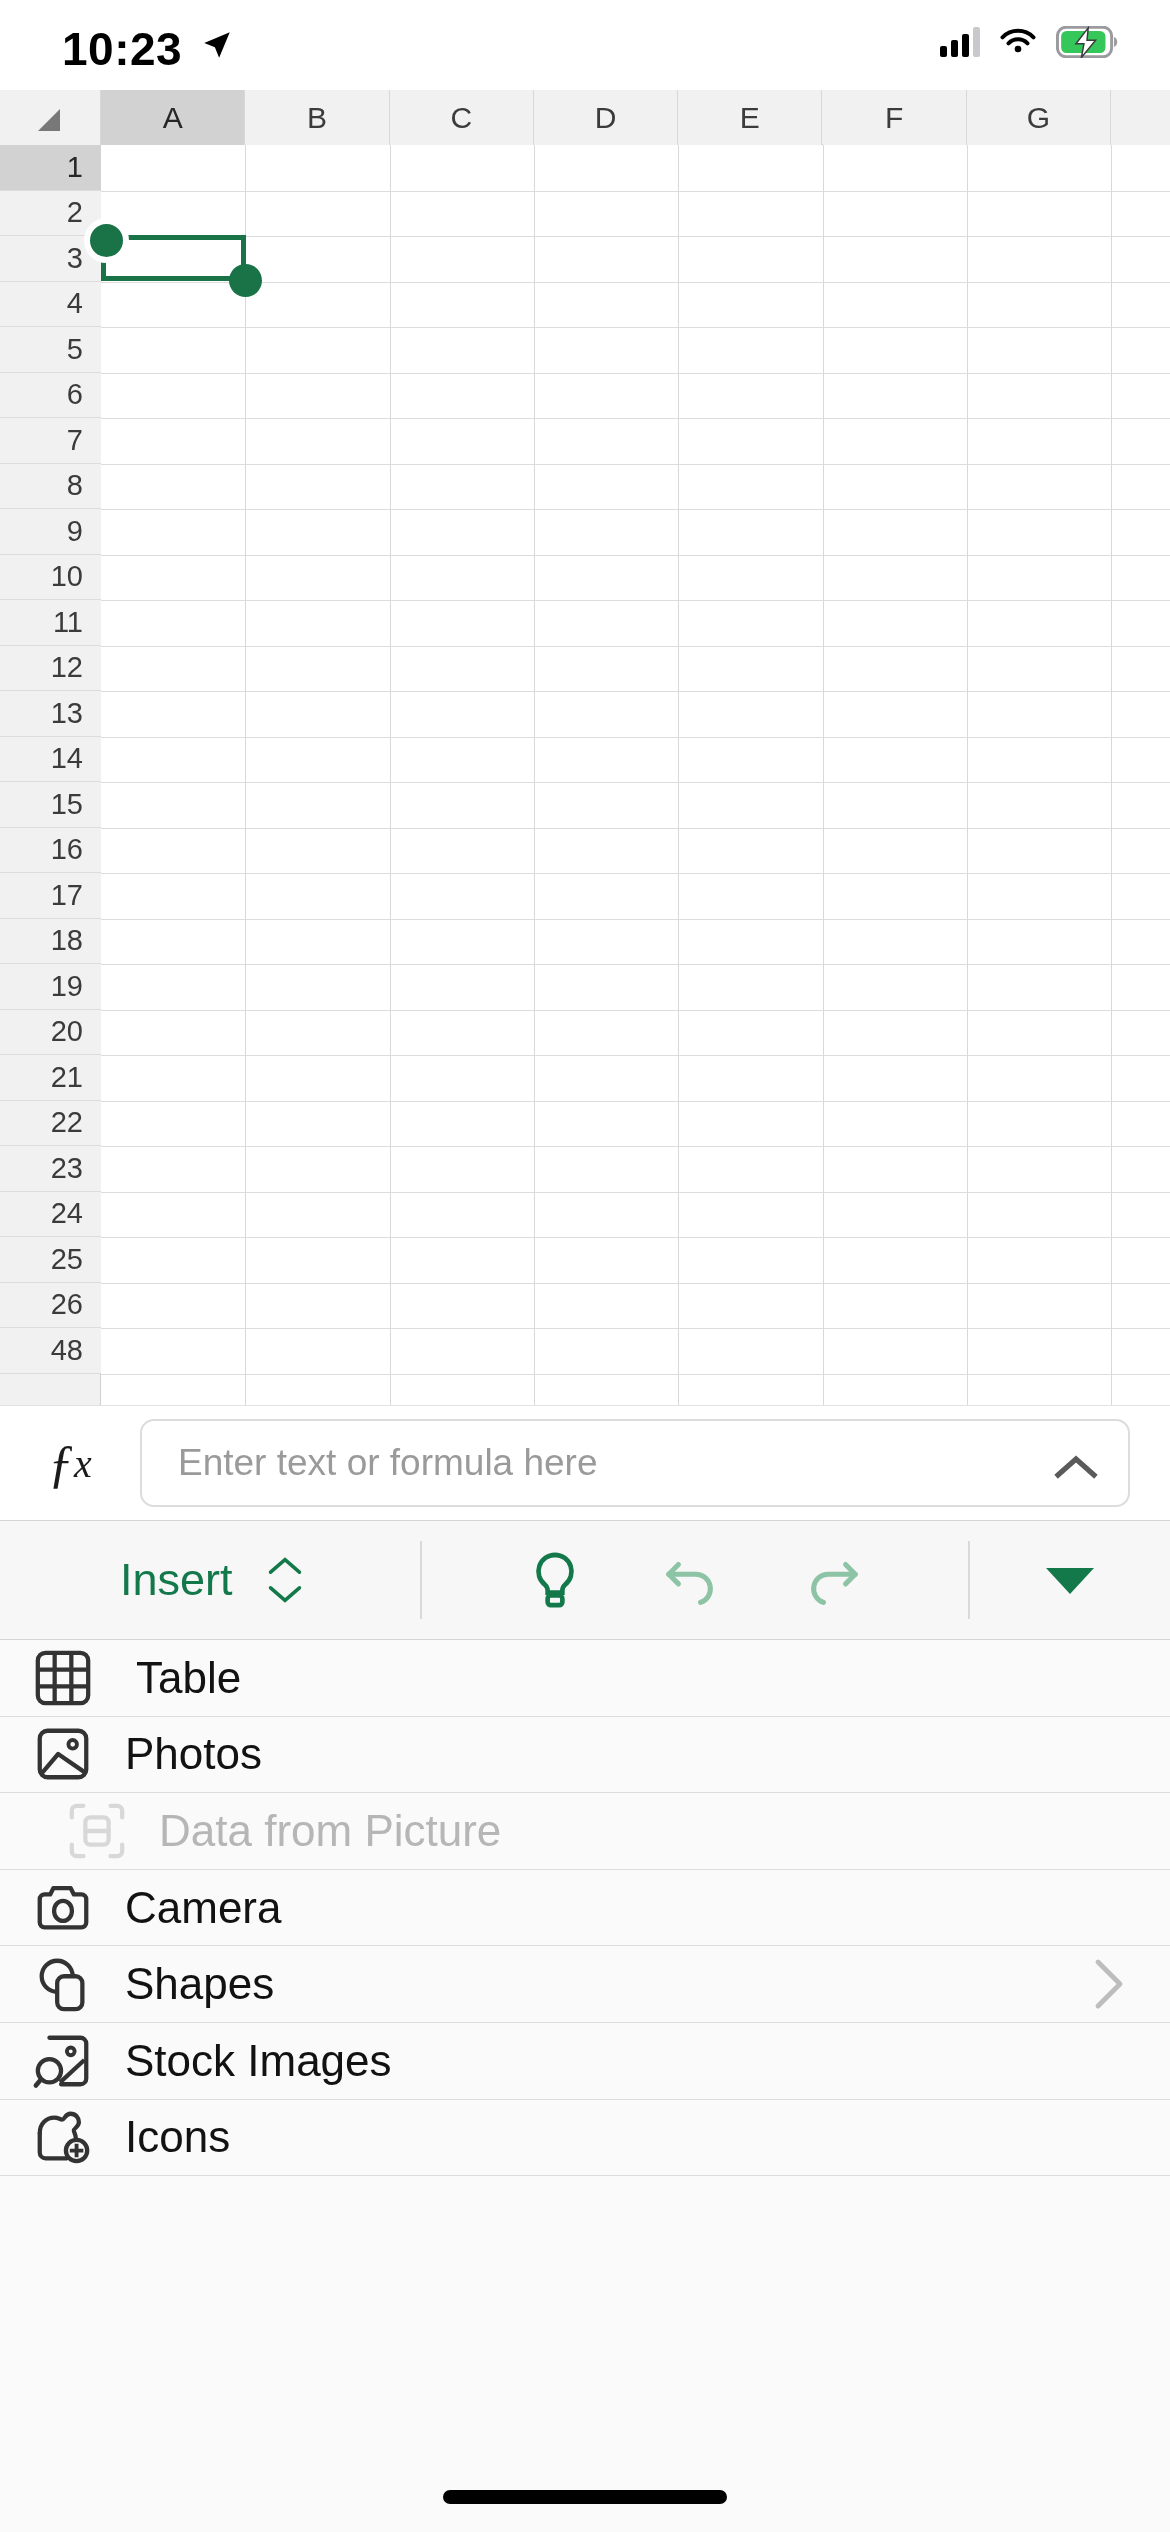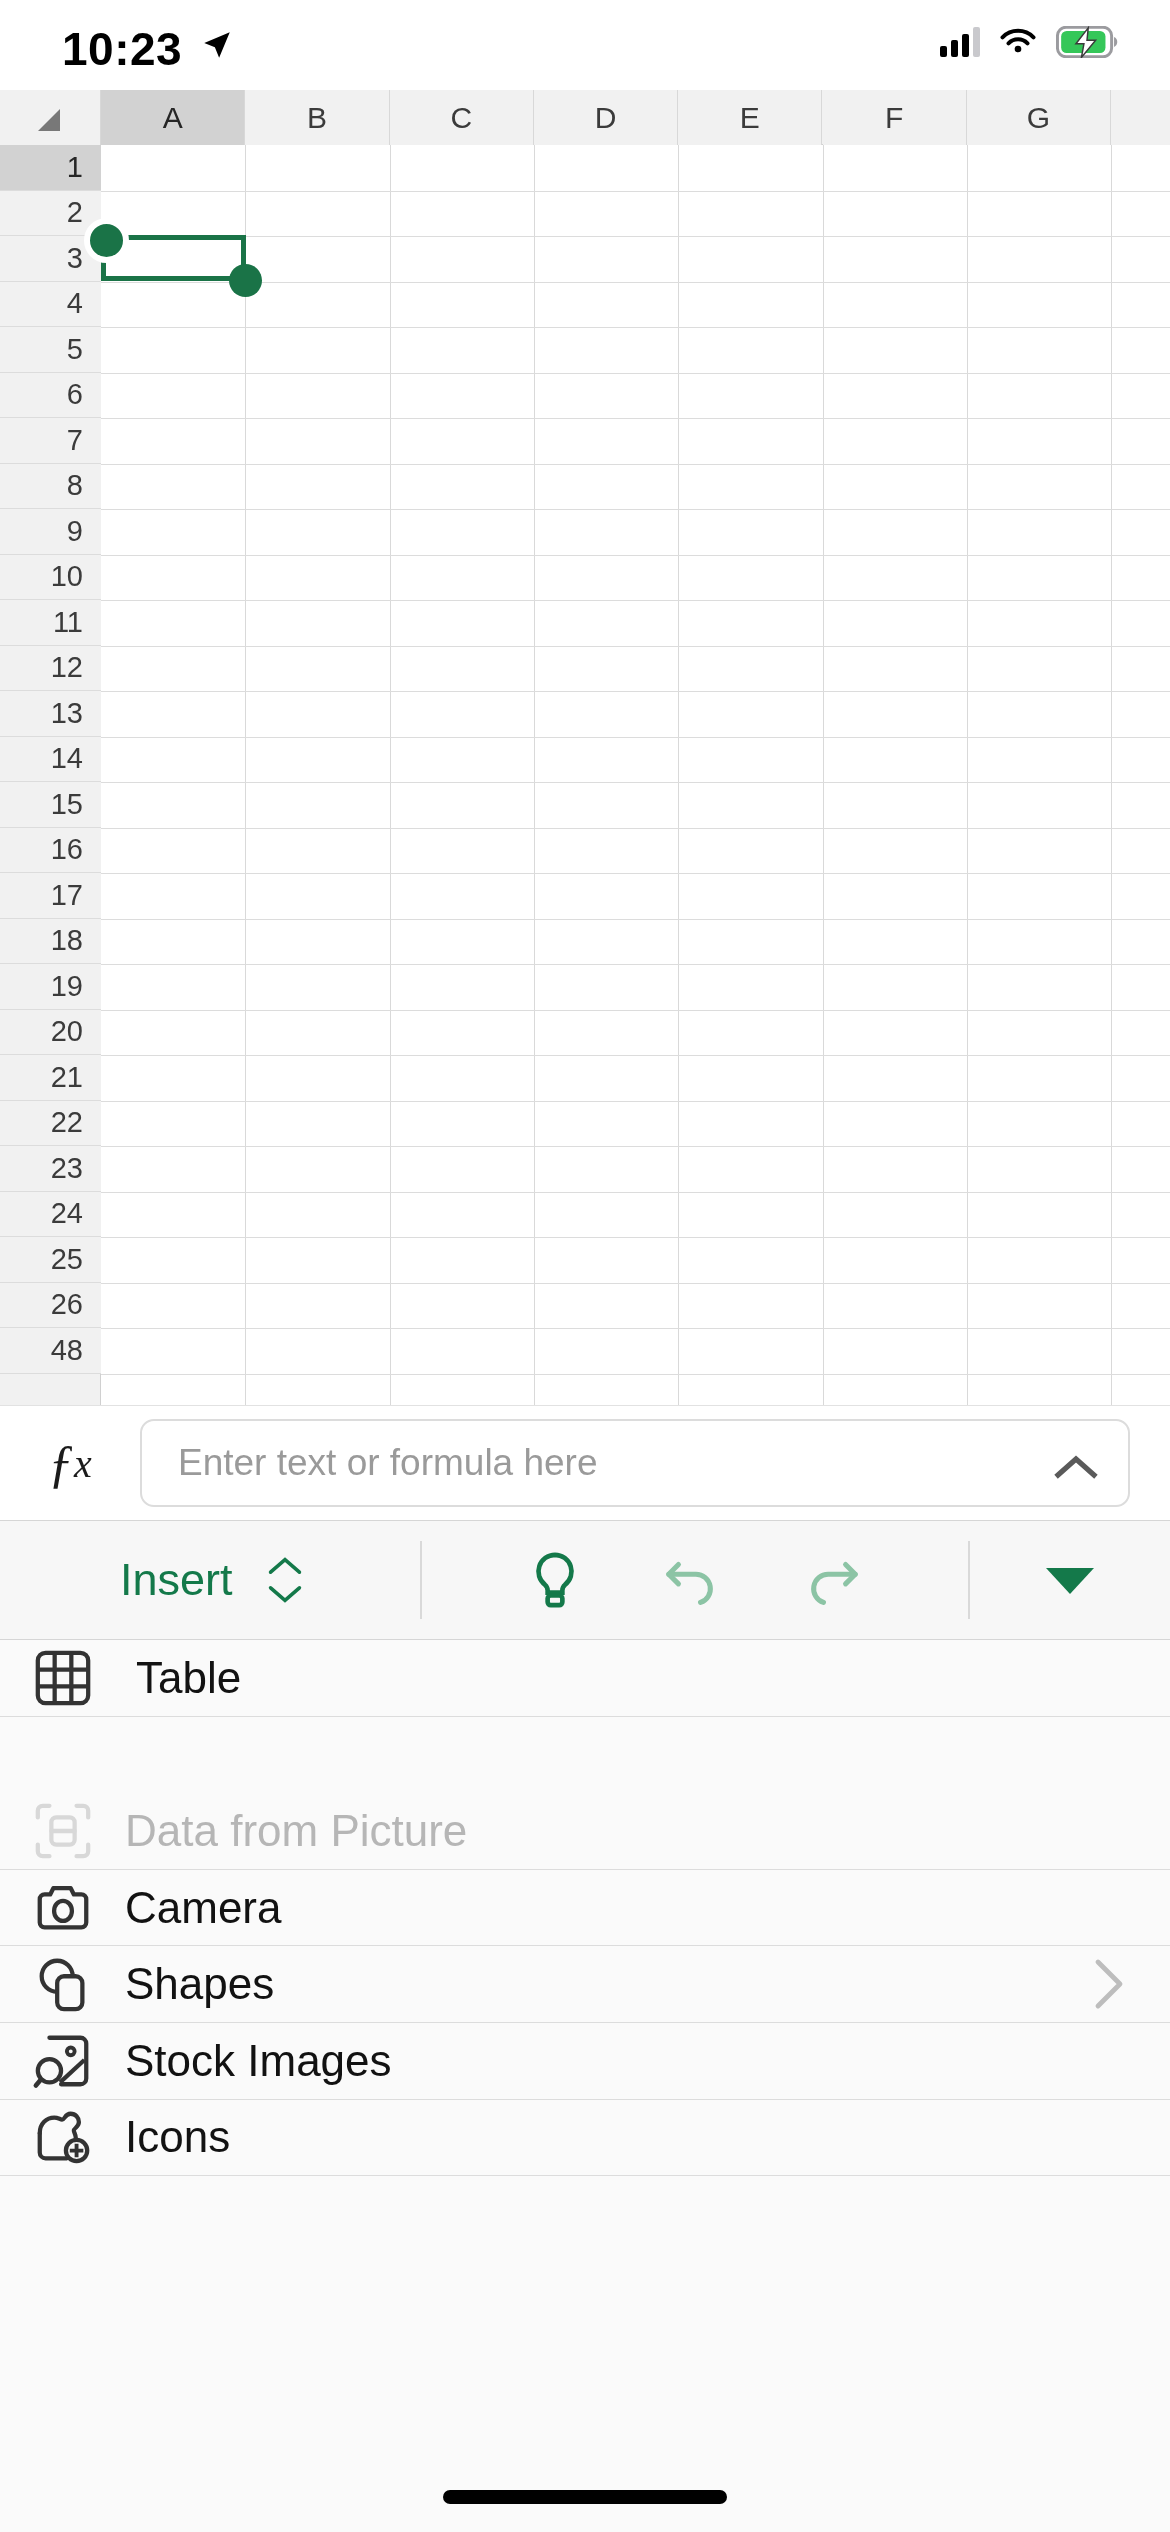--- a/index.html
+++ b/index.html
@@ -332,21 +332,31 @@
 <div id="insert-list">
     <div class="list-item" style="top: 0px; gap: 11px;">
       <span class="li-icon">
         <svg width="62" height="62" viewBox="0 0 32 32">
           <rect x="3" y="3" width="26" height="26" rx="4" fill="none" stroke="#333" stroke-width="2.2"></rect>
           <path d="M11.7 3v26M20.3 3v26M3 11.7h26M3 20.3h26" stroke="#333" stroke-width="2.2"></path>
         </svg>
       </span>
       <span class="li-label">Table</span>
     </div>
-    <div class="list-item disabled" style="top: 153.2px;">
+    <div class="list-item" style="top: 76.6px;">
+      <span class="li-icon">
+        <svg width="62" height="62" viewBox="0 0 32 32">
+          <rect x="4" y="4" width="24" height="24" rx="4" fill="none" stroke="#333" stroke-width="2.2"></rect>
+          <circle cx="21" cy="11" r="2.2" fill="none" stroke="#333" stroke-width="2"></circle>
+          <path d="M5 26l8.5-10L28 26" fill="none" stroke="#333" stroke-width="2.2" stroke-linejoin="round"></path>
+        </svg>
+      </span>
+      <span class="li-label">Photos</span>
+    </div>
+    <div class="list-item disabled" style="top: 153.2px; padding-left: 34px;">
       <span class="li-icon">
         <svg width="62" height="62" viewBox="0 0 32 32">
           <g fill="none" stroke="#d8d8d8" stroke-width="2.2" stroke-linecap="round">
             <path d="M3 9V5.5A2.5 2.5 0 0 1 5.5 3H9"></path>
             <path d="M23 3h3.5A2.5 2.5 0 0 1 29 5.5V9"></path>
             <path d="M29 23v3.5a2.5 2.5 0 0 1-2.5 2.5H23"></path>
             <path d="M9 29H5.5A2.5 2.5 0 0 1 3 26.5V23"></path>
             <rect x="10" y="9" width="12" height="14" rx="2.5"></rect>
             <path d="M10 16h12"></path>
           </g>

